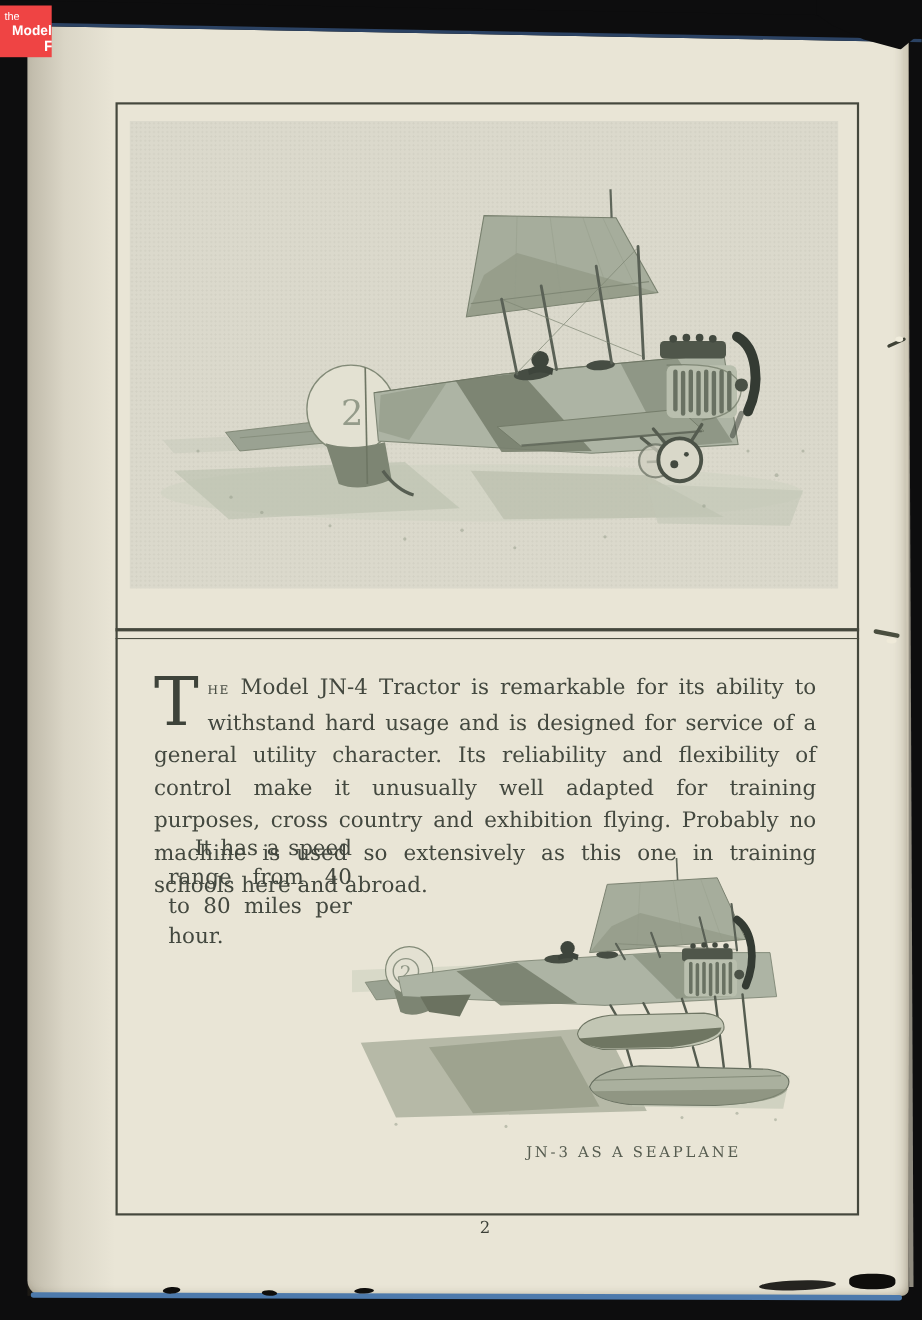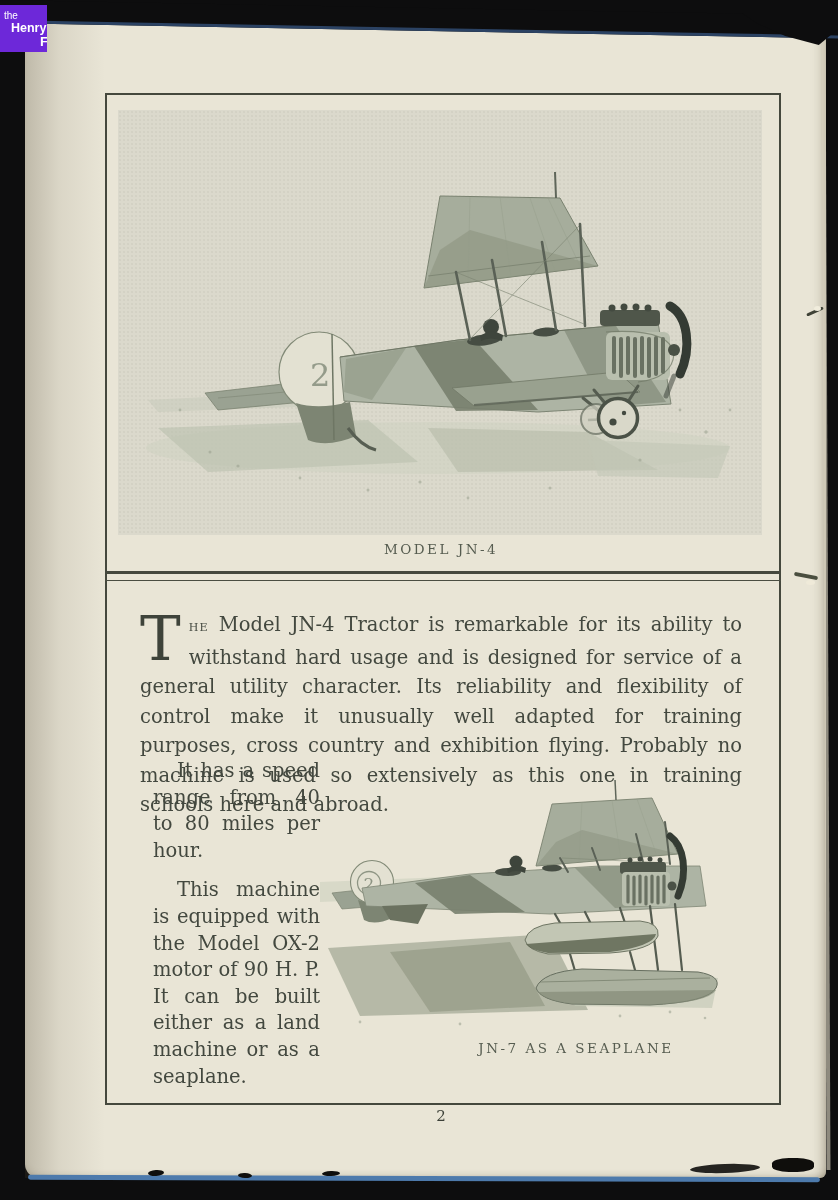--- a/index.html
+++ b/index.html
@@ -29,21 +29,21 @@
   .folio{position:absolute;left:80px;top:1089px;width:672px;text-align:center;
          color:#3c4038;font-size:15px;}
   
   .body-copy{position:absolute;color:#43483f;text-align:justify;}
   .para-main{left:115px;top:592px;width:602px;font-size:19.5px;line-height:29.5px;}
   .dropcap{float:left;font-size:61px;line-height:47px;padding:5px 8px 0 0;color:#3e433a;}
   .leadcaps{font-size:11px;letter-spacing:1.2px;}
   .col-left{left:115px;top:727px;width:193px;font-size:19.5px;line-height:26.6px;}
   .col-left p{margin:13px;text-indent:24px;}
   
-  .hf-logo{position:absolute;left:0;top:5px;width:47px;height:47px;background:#6d28d9;z-index:10;
+  .hf-logo{position:absolute;left:0;top:5px;width:47px;height:47px;background:#ef4444;z-index:10;
            font-family:"Liberation Sans", sans-serif;color:#fff;overflow:hidden;}
   .hf-the{position:absolute;left:4px;top:5px;font-size:10px;font-weight:400;}
   .hf-henry{position:absolute;left:11px;top:16px;font-size:12.5px;font-weight:700;}
   .hf-ford{position:absolute;left:4px;top:29px;font-size:13.5px;font-weight:700;padding-left:36px;}
   
   .edge-top{position:absolute;left:-4px;top:0;width:860px;height:20px;background:#0d0d0e;
             transform:rotate(1.05deg);transform-origin:0 0;z-index:5;border-bottom:3px solid #2b4263;}
   .corner-bite{position:absolute;left:742px;top:0;width:96px;height:50px;background:#0d0d0e;z-index:6;
             clip-path:polygon(0 0,100% 0,100% 58%,80% 90%,45% 72%,15% 46%,0 26%);}
   .edge-right-light{position:absolute;left:824px;top:34px;width:4px;height:1136px;
@@ -158,31 +158,29 @@
           <line x1="465" y1="288" x2="492" y2="310"></line>
         </g>
         <line x1="470" y1="310" x2="520" y2="308" stroke="#555c50" stroke-width="2.5"></line>
         <circle cx="478" cy="309" r="15" fill="#cfcfc0" stroke="#6b7264" stroke-width="2" opacity="0.75"></circle>
         <circle cx="500" cy="308" r="19.5" fill="#d9d8c9" stroke="#4b5247" stroke-width="3.5"></circle>
         <circle cx="495" cy="312" r="3.6" fill="#434a40"></circle>
         <circle cx="506" cy="303" r="2.2" fill="#434a40"></circle>
       </svg>
     </div>
 
-    <div class="caption cap1">MODEL JN-4</div>
 
     <div class="divider"></div>
 
     <div class="body-copy para-main">
       <span class="dropcap">T</span><span class="leadcaps">HE</span><span> Model JN-4 Tractor is remarkable for its ability to withstand hard usage and is designed for service of a general utility character. Its reliability and flexibility of control make it unusually well adapted for training purposes, cross country and exhibition flying.  Probably no machine is used so extensively as this one in training schools here and abroad.</span>
     </div>
 
     <div class="body-copy col-left">
       <p>It has a speed range from 40 to 80 miles per hour.</p>
-      <p>This machine is equipped with the Model OX-2 motor of 90 H. P.  It can be built either as a land machine or as a seaplane.</p>
     </div>
 
     <div class="floatfig">
       <svg width="410" height="270" viewBox="0 0 410 270">
 
         <polygon points="0,116 150,110 150,130 0,136" fill="#cbcfbe" opacity="0.55"></polygon>
         <polygon points="8,182 230,168 268,244 40,250" fill="#a9ae9b" opacity="0.8"></polygon>
         <polygon points="70,186 190,176 225,240 110,246" fill="#8e957f" opacity="0.6"></polygon>
         <polygon points="235,205 398,212 392,242 255,240" fill="#c3c7b5" opacity="0.65"></polygon>
         <g fill="#99a08e" opacity="0.55">
@@ -256,21 +254,21 @@
 
         <path d="M205,174 Q208,160 235,157 L320,155 Q340,157 338,170 Q332,184 290,187 L228,188 Q207,184 205,174 Z" fill="#c2c6b4" stroke="#6e7563" stroke-width="1"></path>
         <path d="M206,178 L336,168 Q334,180 290,186 L228,187 Q210,184 206,178 Z" fill="#606753" opacity="0.85"></path>
 
         <path d="M216,222 Q222,206 262,203 L378,206 Q402,210 396,222 Q388,236 330,239 L252,238 Q220,234 216,222 Z" fill="#aab09e" stroke="#666e5f" stroke-width="1"></path>
         <line x1="220" y1="216" x2="390" y2="212" stroke="#737b68" stroke-width="1" opacity="0.7"></line>
         <path d="M218,226 L396,224 Q388,237 330,239 L252,238 Q224,234 218,226 Z" fill="#848c78" opacity="0.7"></path>
       </svg>
     </div>
 
-    <div class="caption cap2">JN-7 AS A SEAPLANE</div>
+    <div class="caption cap2">JN-3 AS A SEAPLANE</div>
 
     <div class="folio">2</div>
 
   </div>
 
   <div class="edge-top"></div>
   <div class="corner-bite"></div>
   <div class="edge-right-light"></div>
   <div class="blue-line"></div>
 
@@ -280,17 +278,17 @@
   <div class="wear" style="left:690px;top:1164px;width:70px;height:9px;transform:rotate(-2deg);opacity:.9;"></div>
   <div class="wear" style="left:772px;top:1158px;width:42px;height:14px;border-radius:40%;"></div>
 
   <div class="tear" style="left:806px;top:310px;width:18px;height:3px;background:#3f4236;transform:rotate(-24deg);border-radius:2px;"></div>
   <div class="tear" style="left:814px;top:306px;width:7px;height:5px;background:#f0ecdc;border-radius:50%;"></div>
   <div class="tear" style="left:794px;top:574px;width:24px;height:4px;background:#4a4e3f;transform:rotate(11deg);border-radius:2px;"></div>
   <div class="tear" style="left:806px;top:580px;width:9px;height:5px;background:#efead9;border-radius:50%;"></div>
 
   <div class="hf-logo">
     <span class="hf-the">the</span>
-    <span class="hf-henry">Henry</span>
+    <span class="hf-henry">Model</span>
     <span class="hf-ford">Ford</span>
   </div>
 
 </div>
 
 </body></html>

